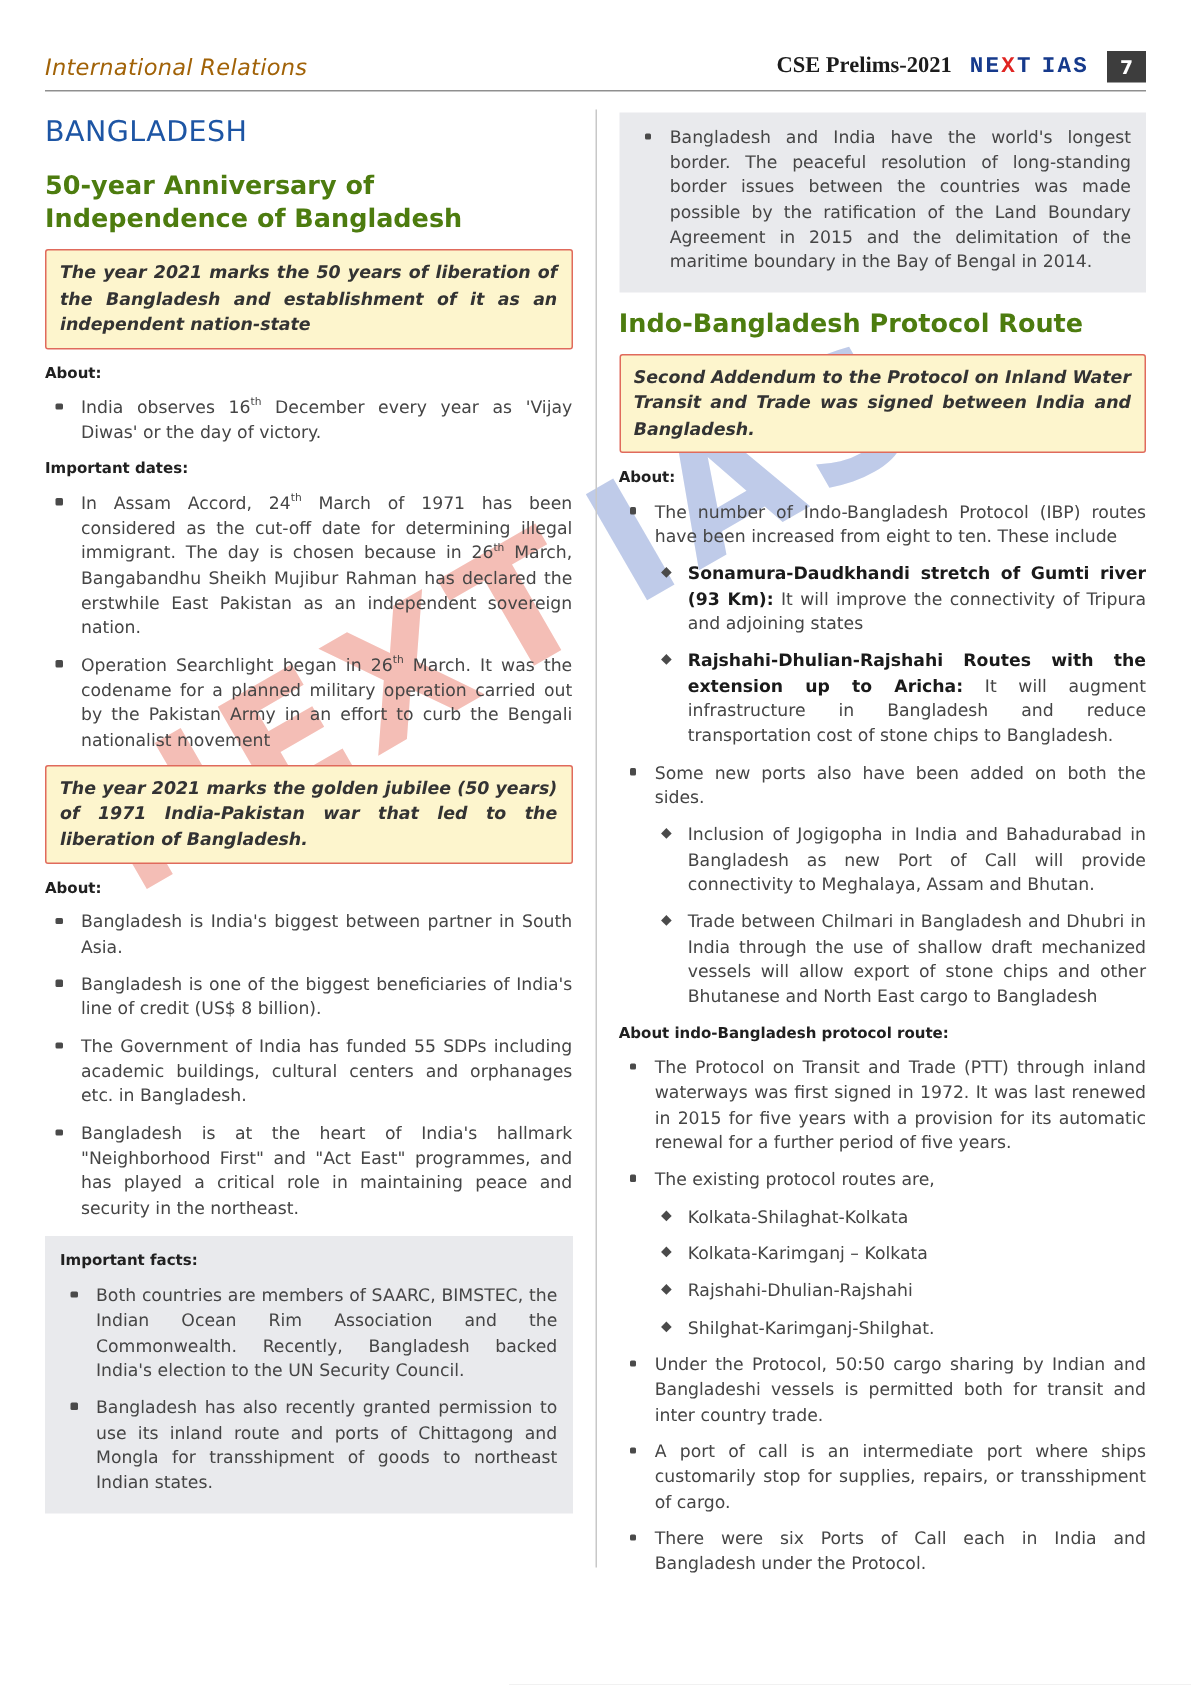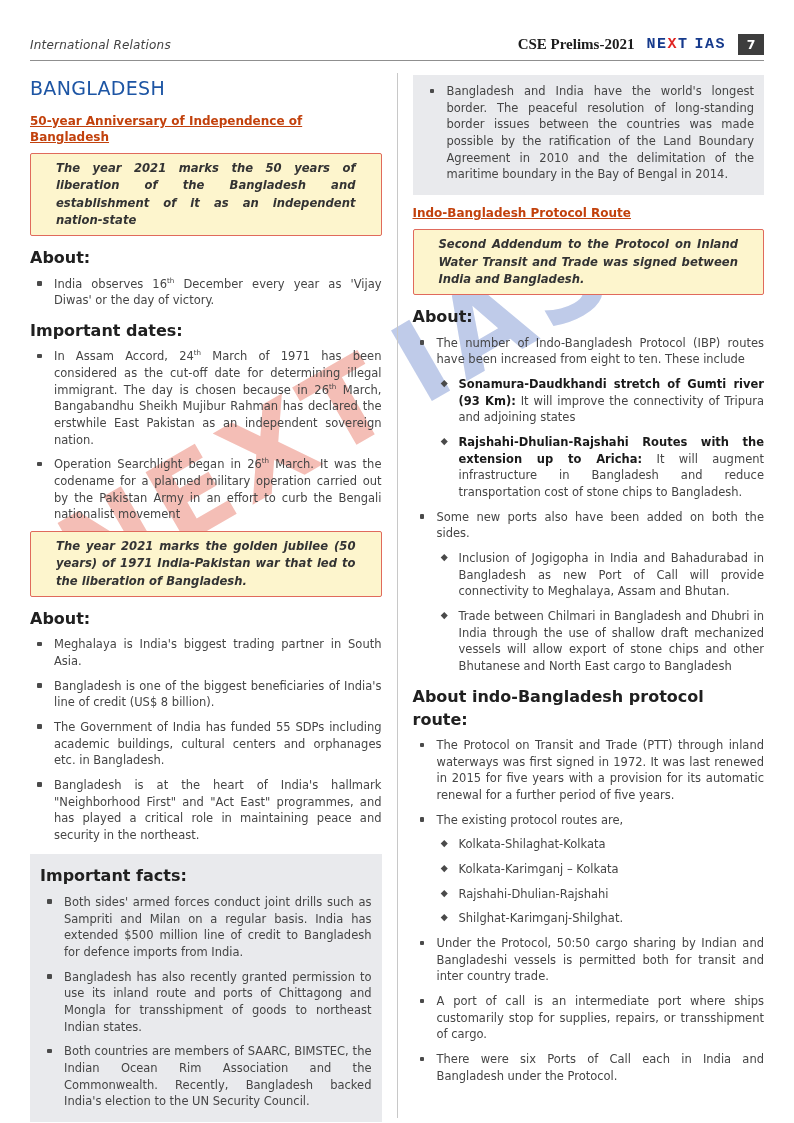--- a/index.html
+++ b/index.html
@@ -2,45 +2,45 @@
 <html><head>
 <meta charset="utf-8">
 <style>
   * { box-sizing: border-box; }
   html,body { margin:0; padding:0; background:#e6e6e6; }
   body { font-family:"DejaVu Sans","Liberation Sans",sans-serif; color:#454545; }
   .sheet { position:relative; width:794px; height:1123px; background:#ffffff; padding:34px 30px 0 30px; overflow:hidden; margin:0 auto; }
 
   
   .hdr { position:relative; z-index:2; display:flex; justify-content:space-between; align-items:center; }
-  .hdr-left { font-style:italic; font-size:12px; color:#404040; letter-spacing:.2px; }
+  .hdr-left { font-style:italic; font-size:15px; color:#a16207; letter-spacing:.2px; }
   .hdr-right { display:flex; align-items:center; gap:12px; }
   .exam { font-family:"Liberation Serif","DejaVu Serif",serif; font-weight:bold; font-size:15px; color:#1c1c1c; }
   .brand { font-weight:800; font-size:15px; letter-spacing:1.5px; color:#163a8c;font-family:Liberation Mono, monospace; }
   .brand .r { color:#e02421; }
   .brand .ias { margin-left:6px; }
   .pagebadge { background:#3d3d3d; color:#fff; font-weight:bold; font-size:12.5px; min-width:26px; text-align:center; padding:3px 0; }
   .rule { position:relative; z-index:2; border-bottom:1.6px solid #8f8f8f; margin-top:5px; }
 
   
   .watermark { position:absolute; z-index:0; top:500px; left:70px; transform:rotate(-30deg); transform-origin:left center; font-size:112px; font-weight:bold; letter-spacing:8px; white-space:nowrap; pointer-events:none; user-select:none; }
   .watermark .w1 { color:#f4beb6; }
   .watermark .w2 { color:#bfcbe9; margin-left:20px; }
 
   
   .columns { position:relative; z-index:1; display:flex; margin-top:10px; align-items:stretch; }
   .col { width:352px; font-size:11.5px; line-height:1.45; }
   .divider { width:1px; background:#c8c8c8; margin:2px 15px 14px 15px; }
   .col > :first-child { margin-top:4px; }
 
   h1 { font-size:19px; font-weight:normal; color:#1d55a4; margin:4px 0 10px; letter-spacing:.3px; }
-  h2 { font-size:12px; font-weight:bold; color:#c2410c; margin:10px 0 8px; line-height:1.35;text-decoration:underline; }
-  h3 { font-size:16px; font-weight:bold; color:#202020; margin:10px 0 6px; }
+  h2 { font-size:17px; font-weight:bold; color:#4d7c0f; margin:10px 0 8px; line-height:1.35; }
+  h3 { font-size:10px; font-weight:bold; color:#202020; margin:10px 0 6px; }
 
-  .ybox { background:#fdf5cd; border:1.6px solid #e06a5c; border-radius:2px; padding:6px 25px; margin:8px 0 10px; }
+  .ybox { background:#fdf5cd; border:1.6px solid #e06a5c; border-radius:2px; padding:6px 9px; margin:8px 0 10px; }
   .ybox p { margin:0; font-style:italic; font-weight:700; font-size:11.6px; line-height:1.5; color:#333333; text-align:justify; }
 
   .gbox { background:#e9eaed; padding:8px 10px 4px 10px; margin:10px 0; }
   .gbox h3 { margin:2px 0 7px; }
 
   ul { list-style:none; margin:0; padding:0; }
   .blist > li { position:relative; padding-left:24px; margin-bottom:8px; text-align:justify; }
   .blist > li::before { content:""; position:absolute; left:7px; top:5.5px; width:4.5px; height:4.5px; background:#4a4a4a; border-radius:1px; }
   .slist { margin-top:8px; }
   .slist > li { position:relative; padding-left:22px; margin-bottom:8px; text-align:justify; }
@@ -81,39 +81,38 @@
         <h3>Important dates:</h3>
         <ul class="blist">
           <li>In Assam Accord, 24<sup>th</sup> March of 1971 has been considered as the cut-off date for determining illegal immigrant. The day is chosen because in 26<sup>th</sup> March, Bangabandhu Sheikh Mujibur Rahman has declared the erstwhile East Pakistan as an independent sovereign nation.</li>
           <li>Operation Searchlight began in 26<sup>th</sup> March. It was the codename for a planned military operation carried out by the Pakistan Army in an effort to curb the Bengali nationalist movement</li>
         </ul>
         <div class="ybox">
           <p>The year 2021 marks the golden jubilee (50 years) of 1971 India-Pakistan war that led to the liberation of Bangladesh.</p>
         </div>
         <h3>About:</h3>
         <ul class="blist">
-          <li>Meghalaya is India's biggest trading partner in South Asia.</li>
+          <li>Bangladesh is India's biggest between partner in South Asia.</li>
           <li>Bangladesh is one of the biggest beneficiaries of India's line of credit (US$ 8 billion).</li>
           <li>The Government of India has funded 55 SDPs including academic buildings, cultural centers and orphanages etc. in Bangladesh.</li>
           <li>Bangladesh is at the heart of India's hallmark "Neighborhood First" and "Act East" programmes, and has played a critical role in maintaining peace and security in the northeast.</li>
         </ul>
         <div class="gbox">
           <h3>Important facts:</h3>
           <ul class="blist">
-            <li>Both sides' armed forces conduct joint drills such as Sampriti and Milan on a regular basis. India has extended $500 million line of credit to Bangladesh for defence imports from India.</li>
+            <li>Both countries are members of SAARC, BIMSTEC, the Indian Ocean Rim Association and the Commonwealth. Recently, Bangladesh backed India's election to the UN Security Council.</li>
             <li>Bangladesh has also recently granted permission to use its inland route and ports of Chittagong and Mongla for transshipment of goods to northeast Indian states.</li>
-            <li>Both countries are members of SAARC, BIMSTEC, the Indian Ocean Rim Association and the Commonwealth. Recently, Bangladesh backed India's election to the UN Security Council.</li>
           </ul>
         </div>
       </section>
     <div class="divider"></div>
     <section class="col" id="col-right">
         <div class="gbox">
           <ul class="blist">
-            <li>Bangladesh and India have the world's longest border. The peaceful resolution of long-standing border issues between the countries was made possible by the ratification of the Land Boundary Agreement in 2010 and the delimitation of the maritime boundary in the Bay of Bengal in 2014.</li>
+            <li>Bangladesh and India have the world's longest border. The peaceful resolution of long-standing border issues between the countries was made possible by the ratification of the Land Boundary Agreement in 2015 and the delimitation of the maritime boundary in the Bay of Bengal in 2014.</li>
           </ul>
         </div>
         <h2>Indo-Bangladesh Protocol Route</h2>
         <div class="ybox">
           <p>Second Addendum to the Protocol on Inland Water Transit and Trade was signed between India and Bangladesh.</p>
         </div>
         <h3>About:</h3>
         <ul class="blist">
           <li>The number of Indo-Bangladesh Protocol (IBP) routes have been increased from eight to ten. These include<ul class="slist">
               <li><b>Sonamura-Daudkhandi stretch of Gumti river (93 Km):</b> It will improve the connectivity of Tripura and adjoining states</li>

